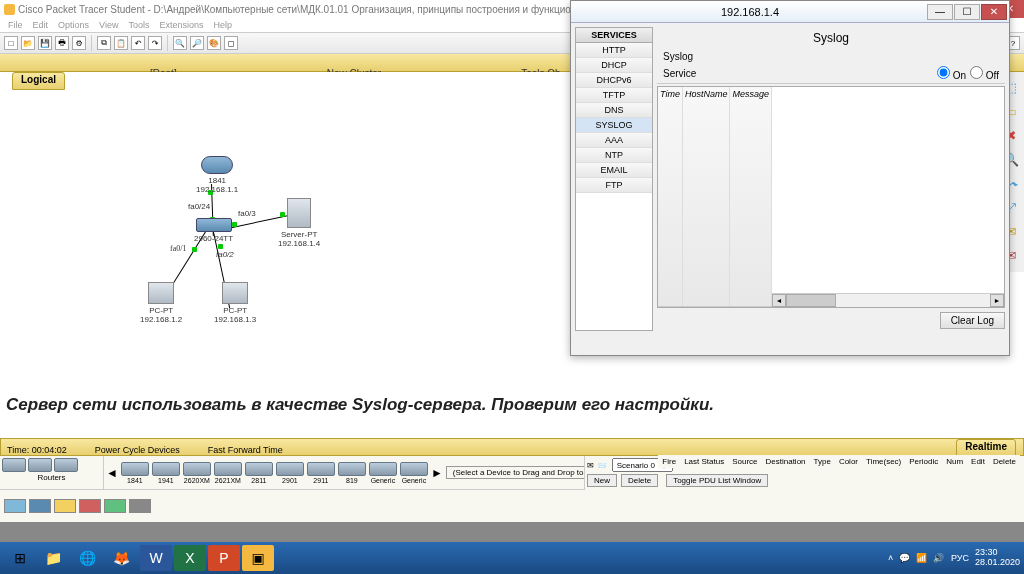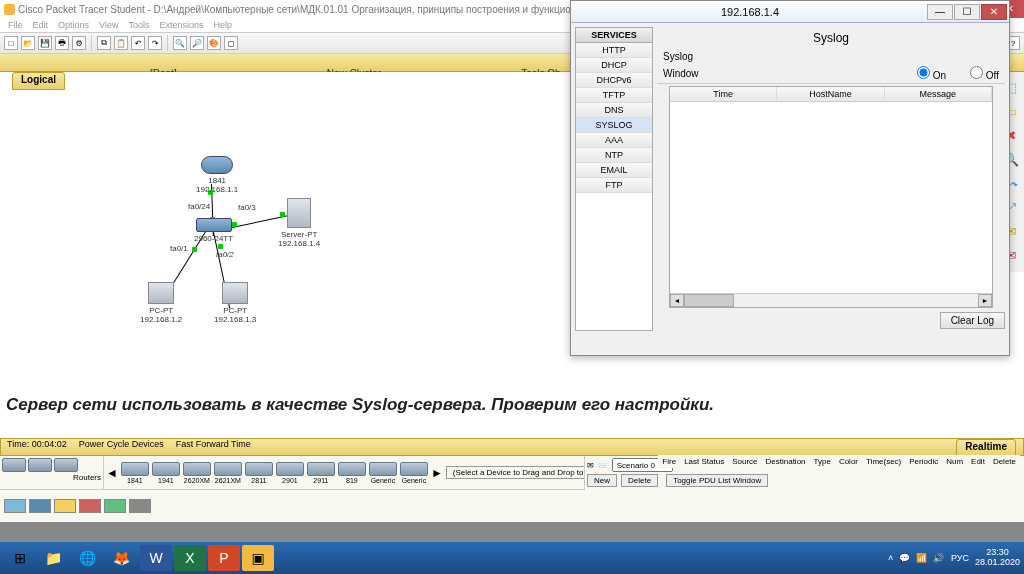--- a/index.html
+++ b/index.html
@@ -51,38 +51,38 @@
   .dlg-body { display:flex; height: calc(100% - 42px); background:#f0f0f0;}
   .svc-list { width:78px; border:1px solid #aaa; margin:4px; background:#fff; display:flex; flex-direction:column;}
   .svc-head { background:linear-gradient(#f0f0f0,#d8d8d8); text-align:center; font-size:9px; font-weight:bold; padding:2px; border-bottom:1px solid #aaa;}
   .svc-item { font-size:9px; text-align:center; padding:2px; border-bottom:1px solid #ddd; background:linear-gradient(#f8f8f8,#e8e8e8); cursor:pointer;}
   .svc-item.sel { background:#d4e4f4;}
   
   .svc-panel { flex:1; margin:4px 4px 4px 0; display:flex; flex-direction:column; font-size:10px;}
   .svc-title { text-align:center; font-size:12px; padding:4px;}
   .svc-row1 { padding:2px 6px; font-size:10px;}
   .svc-row2 { display:flex; justify-content:space-between; align-items:center; padding:2px 6px; border-bottom: 1px solid #ccc;}
-  .svc-row2 .radio-group { display: flex; gap: 24px; align-items: flex-end;}
-  .svc-table { flex:1; border:1px solid #aaa; background:#fff; margin: 2px 12px; display:flex; flex-direction:column;}
+  .svc-row2 .radio-group { display: flex; gap: 4px; align-items: flex-end;}
+  .svc-table { flex:1; border:1px solid #aaa; background:#fff; margin: 2px 0; display:flex; flex-direction:row;font-style:italic;}
   .svc-thead { display:flex; background:linear-gradient(#f8f8f8,#e8e8e8); border-bottom:1px solid #ccc; font-size:9px;}
   .svc-th { flex:1; text-align:center; padding:2px; border-right:1px solid #ddd;}
   .svc-tbody { flex:1; position: relative;}
   .svc-scroll { position:absolute; bottom:0; left:0; right:0; height:14px; background:#f0f0f0; border-top:1px solid #ccc; display:flex;}
   .svc-scroll .arrow { width:14px; background:#e0e0e0; border:1px solid #aaa; font-size:7px; text-align:center; line-height:12px;}
   .svc-scroll .thumb { width: 50px; background:#ccc; border:1px solid #aaa;}
   .clear-btn { align-self:flex-end; padding:2px 10px; font-size:10px; background:linear-gradient(#f8f8f8,#e0e0e0); border:1px solid #aaa; margin:2px 0;}
   
   
   .right-toolbar { position:absolute; right:0; top:72px; width:28px; background:#f0f0f0; border-left:1px solid #ccc; display:flex; flex-direction:column; gap:4px; padding:6px 4px; z-index:5;}
   .rtb-ico { width:20px; height:20px; font-size:13px; text-align:center; line-height:20px; border-radius: 2px;}
   
   .callout { position:absolute; top:395px; left:6px; right: 6px; font-size: 17px; font-weight:bold; font-style:italic; color:#222;}
   
   
-  .gold-time { position:absolute; left:0; right:0; bottom:118px; height:18px; background:linear-gradient(#f8e8a0,#e8d070); border:1px solid #b8a030; display:flex; align-items:flex-start; font-size:9px; gap:12px; padding:0 6px;}
+  .gold-time { position:absolute; left:0; right:0; bottom:118px; height:18px; background:linear-gradient(#f8e8a0,#e8d070); border:1px solid #b8a030; display:flex; align-items:flex-end; font-size:9px; gap:28px; padding:0 6px;}
   .realtime-tab { position:absolute; right: 8px; bottom: 117px; height:18px; background:linear-gradient(#f8e8a0,#e8d070); border:1px solid #b8a030; border-radius:3px 3px 0 0; padding: 1px 8px; font-size:10px; font-weight:bold;}
   
   .device-panel { position:absolute; left:0; bottom:84px; height:34px; right:0; background:#f8f8f0; border-bottom:1px solid #ccc; display:flex; font-size:8px;}
   .dev-cats { width:104px; border-right:1px solid #ccc; padding:2px; display:flex; flex-direction:column; gap:1px;}
   .dev-row1 {display:flex; gap:2px;}
   .dev-ico { width:24px; height:14px; background:linear-gradient(#bcd,#89a); border:1px solid #678; border-radius:2px;}
   .dev-scroll { flex:1; display:flex; align-items:center; gap:3px; padding:2px; overflow:hidden;}
   .dev-model { text-align:center; font-size: 7px;}
   .dev-model .dm-s { width:28px; height:14px; background:linear-gradient(#bcd,#89a); border:1px solid #678; border-radius:2px; margin-bottom:1px;}
   .hint-box { border:1px solid #999; padding: 1px 6px; font-size:8px; white-space:nowrap;}
@@ -94,21 +94,21 @@
   .scn-row { display:flex; gap:4px; align-items:center;}
   .scn-btn { padding:1px 6px; border:1px solid #999; background:#eee; font-size:8px;}
   select.scn-sel { font-size: 8px; height: 14px;}
   
   .pdu-headers { position:absolute; right:4px; bottom: 106px; display:flex; font-size:8px; gap: 8px; background: #f8f8f0; padding: 2px 4px; z-index: 4; margin-top: 40px;}
   
   .taskbar { position:absolute; left:0; right:0; bottom:0; height:32px; background:linear-gradient(#2a6ab2,#1a4a82); display:flex; align-items:center; padding:0 4px; gap:2px;}
   .tb-app { width:32px; height:26px; border-radius:2px; display:flex; align-items:center; justify-content:center; font-size:14px;}
   .tb-app.active-app { background: rgba(255,255,255,0.28); }
   .tray { margin-left:auto; display:flex; align-items:center; gap:6px; color:#fff; font-size:9px;}
-  .tray-time { text-align:center; line-height:1.1;}
+  .tray-time { text-align:left; line-height:1.1;}
   
   .grey-strip { position:absolute; left:0; right:0; bottom:32px; height:20px; background:#888;}
 </style>
 </head>
 <body>
 
 <div class="titlebar">
   <span class="fav"></span>
   <span>Cisco Packet Tracer Student - D:\Андрей\Компьютерные сети\МДК.01.01 Организация, принципы построения и функцион…</span>
 </div>
@@ -168,22 +168,22 @@
   <div class="led" style="left:208px; top:118px;"></div>
   <div class="led" style="left:210px; top:145px;"></div>
   <div class="led" style="left:232px; top:150px;"></div>
   <div class="led" style="left:280px; top:140px;"></div>
   <div class="led" style="left:192px; top:175px;"></div>
   <div class="led" style="left:162px; top:210px;"></div>
   <div class="led" style="left:218px; top:172px;"></div>
   <div class="led" style="left:226px; top:212px;"></div>
 
   <div class="lbl" style="left:188px; top:130px;">fa0/24</div>
-  <div class="lbl" style="left:238px; top:131px;">fa0/3</div>
-  <div class="lbl" style="left:170px; top:172px;">fa0/1</div>
+  <div class="lbl" style="left:238px; top:137px;">fa0/3</div>
+  <div class="lbl" style="left:170px; top:172px;font-family:Liberation Serif, serif;">fa0/1</div>
   <div class="lbl" style="left:216px; top:178px;font-style:italic;">fa0/2</div>
 
   <div class="node" style="left:196px; top:84px;">
     <div class="router-shape"></div>
     <div>1841</div>
     <div>192.168.1.1</div>
   </div>
   <div class="node" style="left:194px; top:146px;">
     <div class="switch-shape"></div>
     <div>2960-24TT</div>
@@ -225,21 +225,21 @@
       <div class="svc-item sel">SYSLOG</div>
       <div class="svc-item">AAA</div>
       <div class="svc-item">NTP</div>
       <div class="svc-item">EMAIL</div>
       <div class="svc-item">FTP</div>
     </div>
     <div class="svc-panel">
       <div class="svc-title">Syslog</div>
       <div class="svc-row1">Syslog</div>
       <div class="svc-row2">
-        <span>Window</span>
+        <span>Service</span>
         <span class="radio-group">
           <label><input type="radio" checked="" style=""> <span>On</span></label>
           <label><input type="radio" style=""> <span>Off</span></label>
         </span>
       </div>
       <div class="svc-table">
         <div class="svc-thead">
           <div class="svc-th">Time</div>
           <div class="svc-th">HostName</div>
           <div class="svc-th">Message</div>
@@ -292,21 +292,21 @@
   <span>Delete</span>
 </div>
 
 <div class="device-panel">
   <div class="dev-cats">
     <div class="dev-row1">
         <div class="dev-ico"></div>
         <div class="dev-ico"></div>
         <div class="dev-ico"></div>
       </div>
-    <div style="text-align:right">Routers</div>
+    <div style="text-align:center">Routers</div>
   </div>
   <div class="dev-scroll">
     <span style="font-size:12px;">◄</span>
     <div class="dev-model"><div class="dm-s"></div><span>1841</span></div>
     <div class="dev-model"><div class="dm-s"></div><span>1941</span></div>
     <div class="dev-model"><div class="dm-s"></div><span>2620XM</span></div>
     <div class="dev-model"><div class="dm-s"></div><span>2621XM</span></div>
     <div class="dev-model"><div class="dm-s"></div><span>2811</span></div>
     <div class="dev-model"><div class="dm-s"></div><span>2901</span></div>
     <div class="dev-model"><div class="dm-s"></div><span>2911</span></div>

